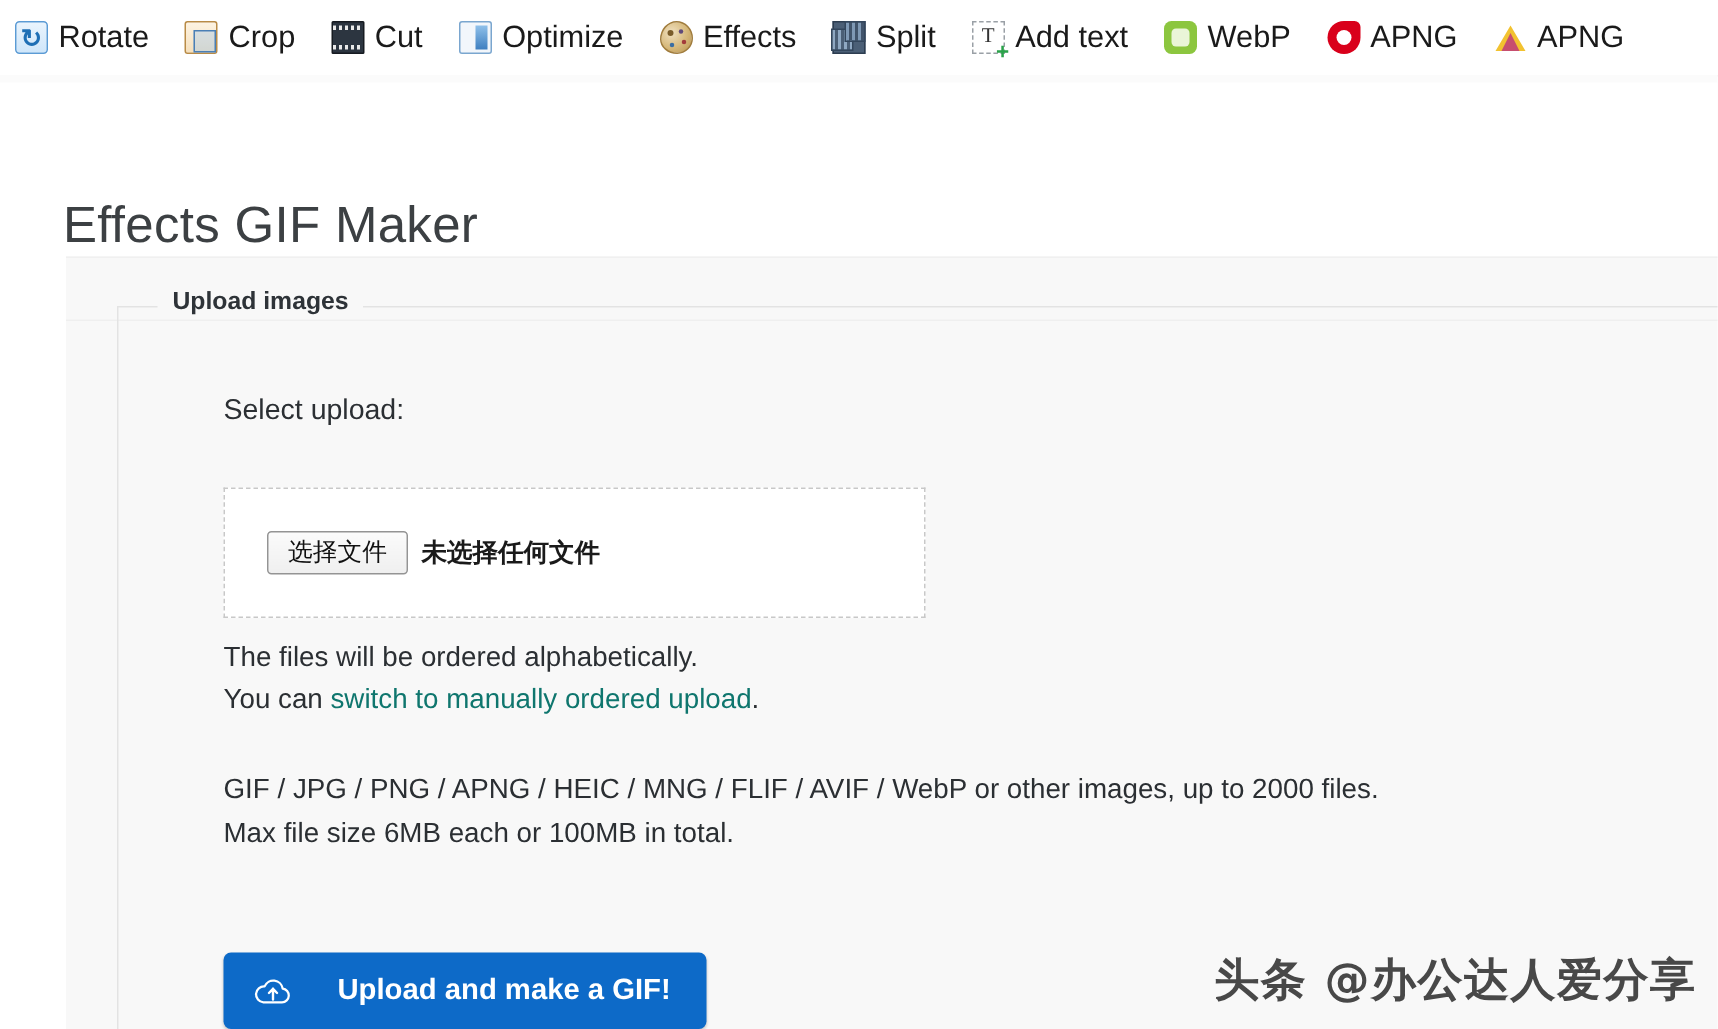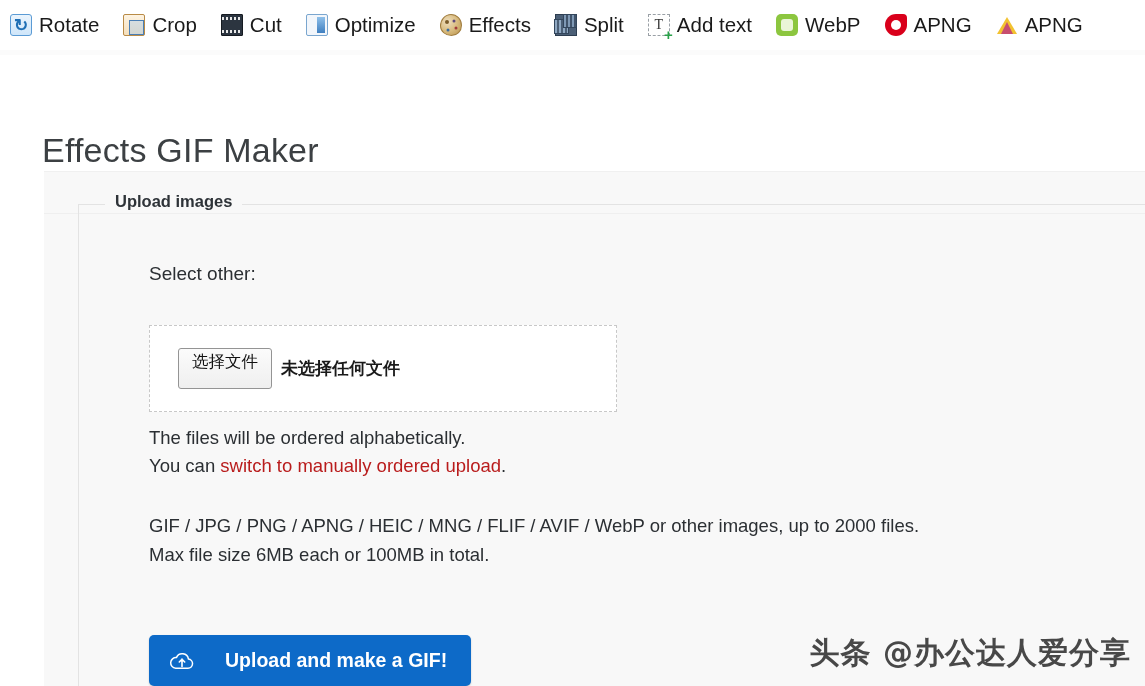--- a/index.html
+++ b/index.html
@@ -238,47 +238,47 @@
     left: 70px; top: 120px;
     width: 468px; height: 87px;
     border: 1px dashed #c8c8c8;
     background: #ffffff;
     display: flex;
     align-items: center;
     padding-left: 28px;
   }
   #file-row { display: flex; align-items: center; gap: 9px; }
   #choose-file-btn {
-    font-family: Liberation Serif, serif;
+    font-family: Liberation Sans, sans-serif;
     font-size: 16.5px;
     color: #111;
     background: linear-gradient(#fbfbfb,#efefef);
     border: 1px solid #949494;
     border-radius: 3px;
-    padding: 4px 13px 17px;
+    padding: 4px 13px 5px;
     line-height: 1.1;
     cursor: pointer;
   }
   #no-file-text {
     font-size: 17px;
     color: #1a1a1a;
     font-weight: bold;
   }
 
   .note {
     position: absolute;
     left: 70px;
     font-size: 18.5px;
     color: #2b2f33;
     white-space: nowrap;
   }
   #note-order   { top: 222px; }
   #note-switch  { top: 250px; }
   #link-switch {
-    color: #b91c1c;
+    color: #0f766e;
     text-decoration: none;
     cursor: pointer;
   }
   #note-formats { top: 310px; }
   #note-maxsize { top: 339px; }
   #note-multi   { top: 368px; }
 
   #upload-btn {
     position: absolute;
     left: 70px; top: 430px;
@@ -369,21 +369,21 @@
 </div>
 
 <h1 id="page-title">Effects GIF Maker</h1>
 
 <div id="panel">
   <div id="panel-rule"></div>
 
   <div id="fieldset">
     <div id="legend">Upload images</div>
 
-    <div class="lbl-select">Select other:</div>
+    <div class="lbl-select">Select upload:</div>
 
     <div id="dropzone">
       <div id="file-row">
         <button id="choose-file-btn">选择文件</button>
         <span id="no-file-text">未选择任何文件</span>
       </div>
     </div>
 
     <div class="note" id="note-order">The files will be ordered alphabetically.</div>
 

